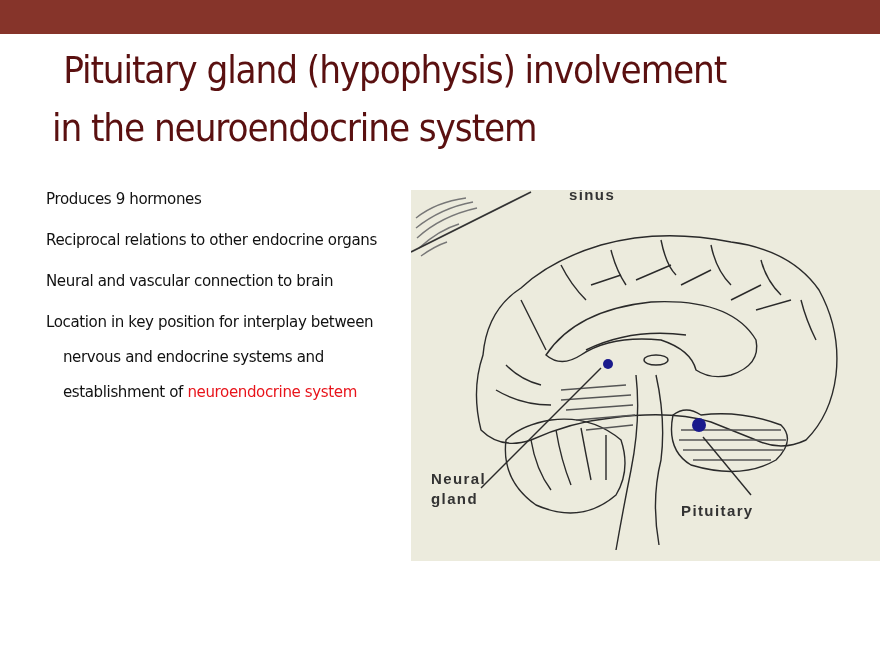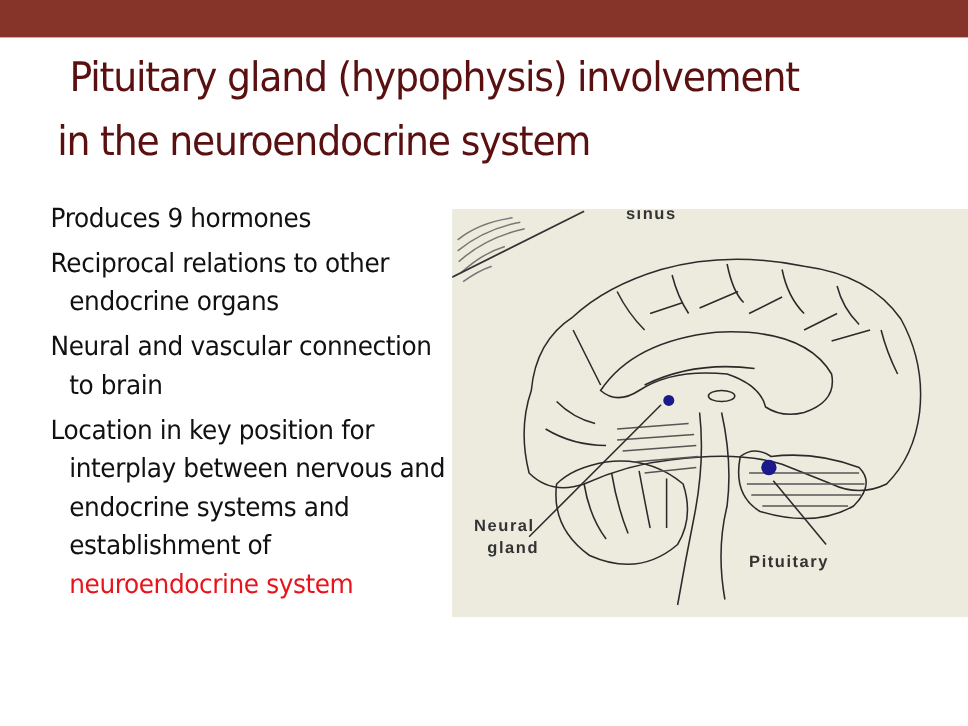--- a/index.html
+++ b/index.html
@@ -1,21 +1,21 @@
 <!DOCTYPE html>
 <html><head>
   <meta charset="utf-8">
   <style>
     html, body { margin: 0; padding: 0; }
     body { width: 880px; height: 660px; background: #ffffff; position: relative; overflow: hidden; font-family: "DejaVu Sans", sans-serif; }
     .top-bar { position: absolute; left: 0; top: 0; width: 880px; height: 34px; background: #86342A; }
     .title { position: absolute; left: 52px; top: 42px; width: 810px; color: #5A1010; font-family: "DejaVu Sans", sans-serif; font-size: 37px; line-height: 58px; letter-spacing: -1.2px; transform: scaleX(0.93); transform-origin: left top; }
     .title .l1 { display: block; padding-left: 12px; }
     .title .l2 { display: block; }
-    .bullets { position: absolute; left: 46px; top: 181px; width: 350px; color: #111; font-size: 24px; line-height: 35px; letter-spacing: -0.4px; }
+    .bullets { position: absolute; left: 46px; top: 181px; width: 350px; color: #111; font-size: 16px; line-height: 35px; letter-spacing: -0.4px; }
     .bullet { margin: 0 0 6px 0; padding-left: 18px; text-indent: -18px; transform: scaleX(0.94); transform-origin: left top; width: 370px; }
     .bullet .hl { color: #E8141B; }
     .figure { position: absolute; left: 411px; top: 190px; width: 461px; height: 371px; background: #ECEBDD; overflow: hidden; padding-left: 12px; }
     .figure svg { position: absolute; left: 0; top: 0; }
     .fig-label { position: absolute; font-family: "Liberation Sans", sans-serif; font-size: 15px; color: #333; letter-spacing: 1.4px; font-weight: bold; }
   </style>
 </head>
 <body>
 
 <div class="top-bar"></div>
@@ -60,15 +60,15 @@
       <path d="M270 240 L370 240 M268 250 L375 250 M272 260 L372 260 M282 270 L360 270" stroke="#555"></path>
 
       <path d="M190 178 L70 298"></path>
       <path d="M292 247 L340 305"></path>
     </g>
     <circle cx="197" cy="174" r="5" fill="#1A1A8C"></circle>
     <circle cx="288" cy="235" r="7" fill="#1A1A8C"></circle>
   </svg>
   <div class="fig-label" style="left:158px; top:-4px;">sinus</div>
   <div class="fig-label" style="left:20px; top:280px;">Neural</div>
-  <div class="fig-label" style="left:32px; top:300px;">gland</div>
+  <div class="fig-label" style="left:20px; top:300px;">gland</div>
   <div class="fig-label" style="left:270px; top:312px;">Pituitary</div>
 </div>
 
 </body></html>

